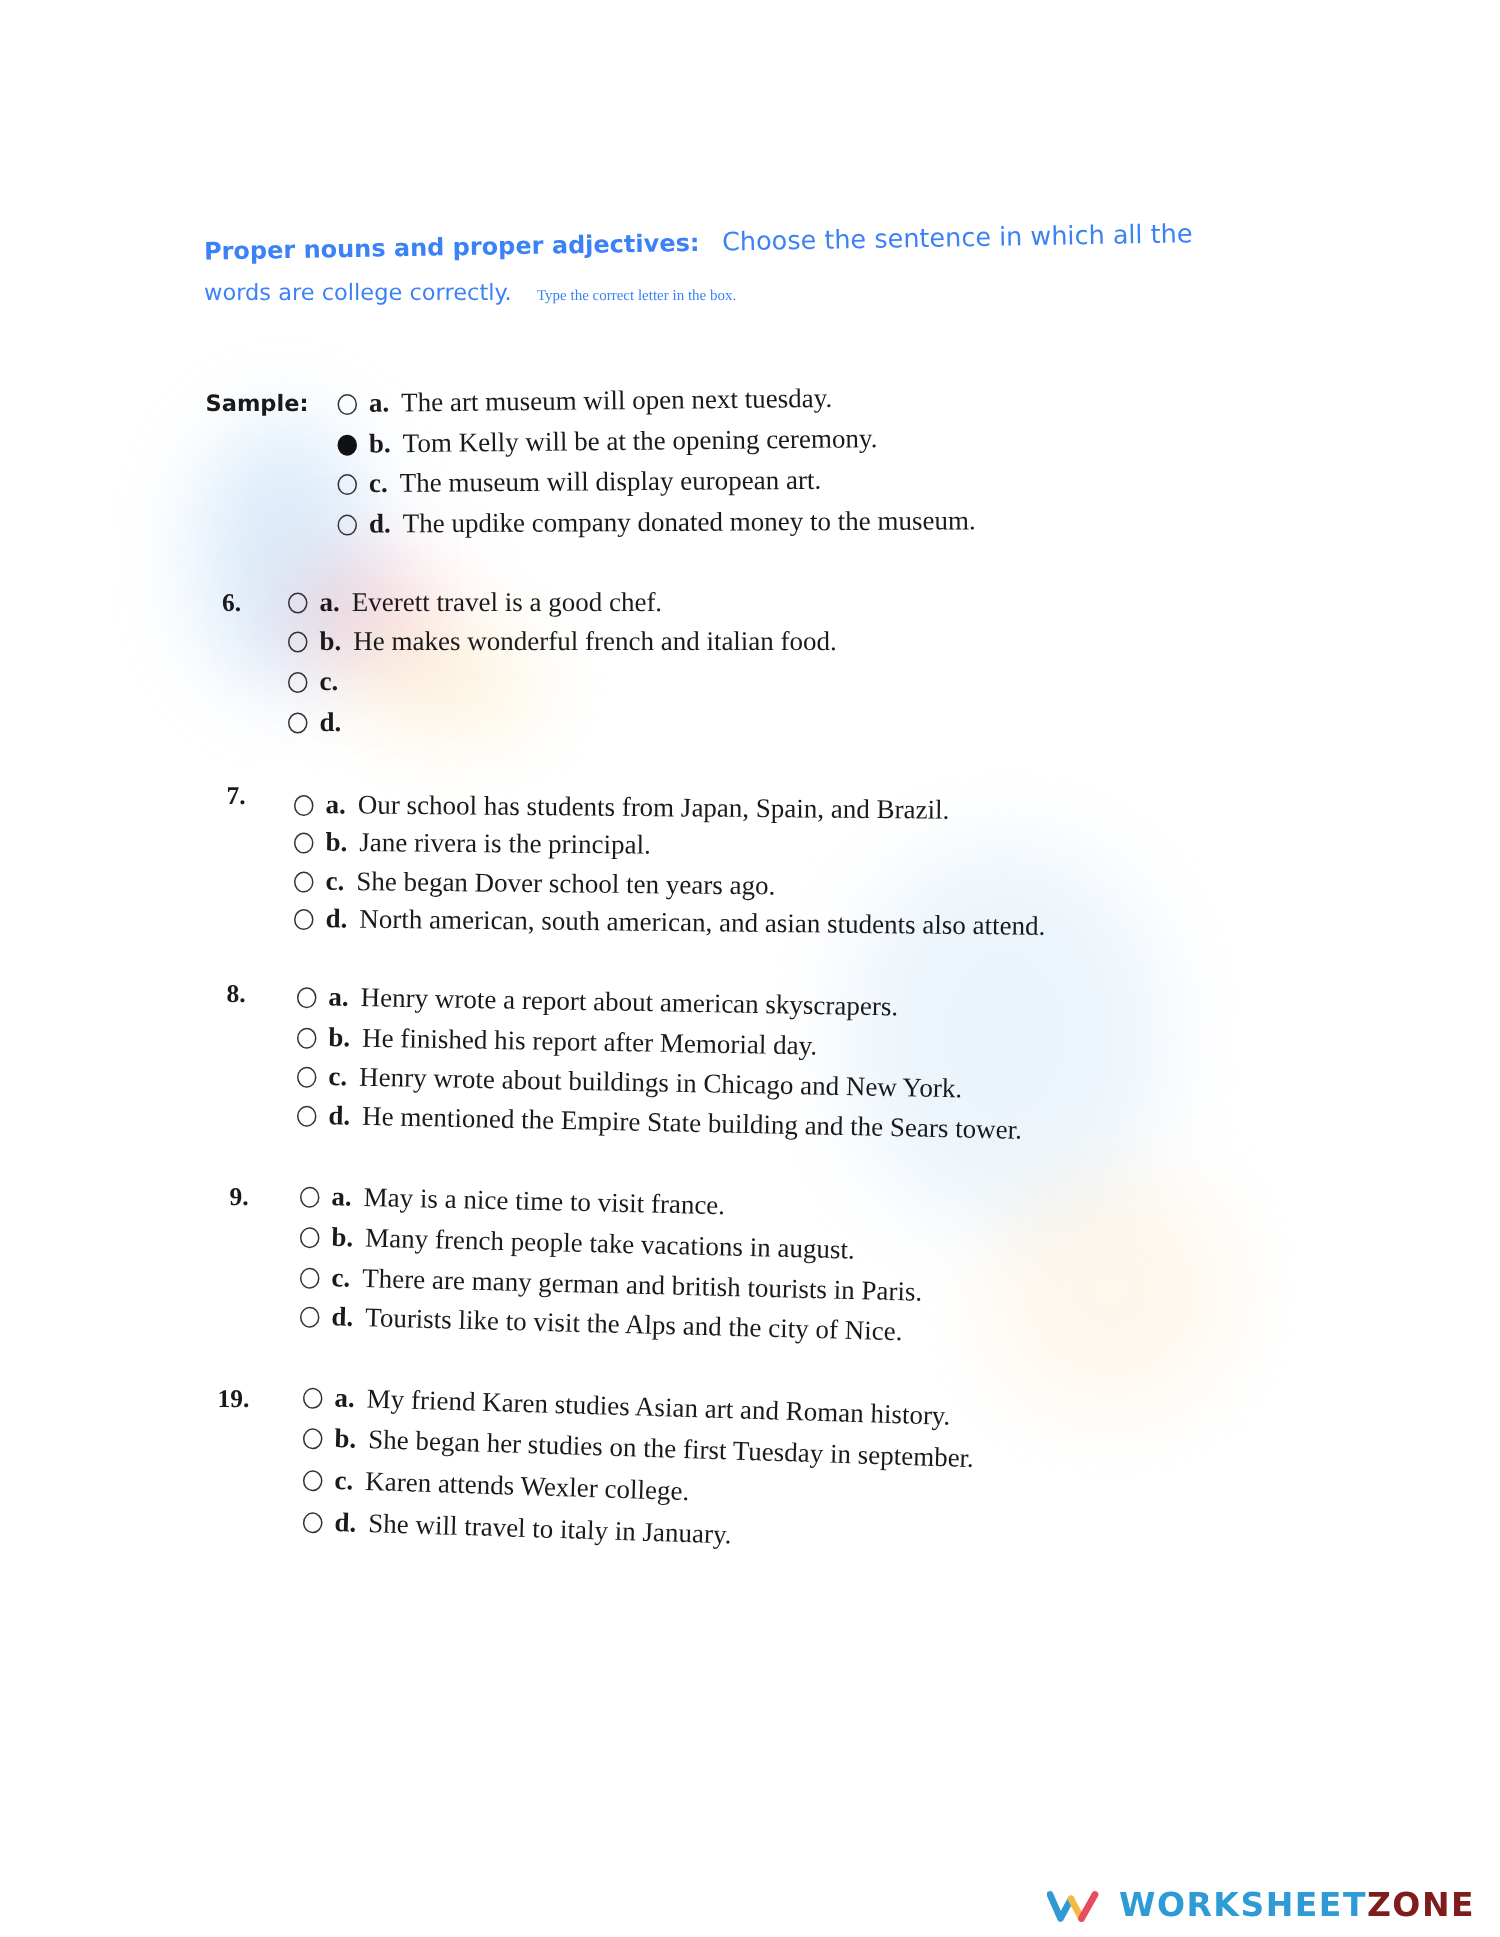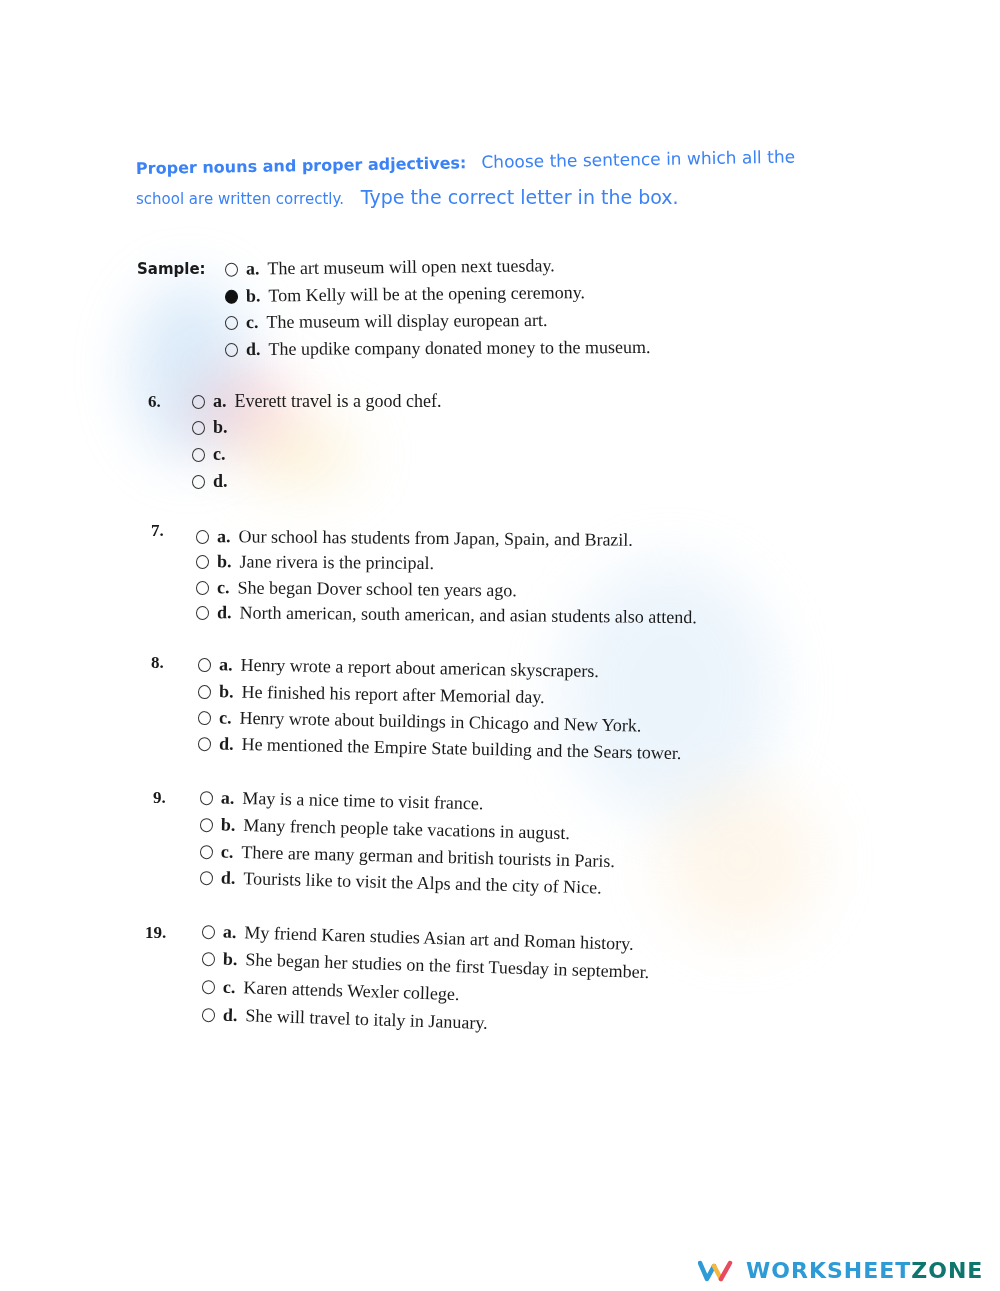--- a/index.html
+++ b/index.html
@@ -19,21 +19,21 @@
   .wm-orange { left: 660px; top: 780px; width: 160px; height: 160px; background: #fbe3c0; opacity: 0.3; }
 
   .header {
     position: absolute; left: 136px; top: 158px; width: 720px;
     font-family: "DejaVu Sans", sans-serif; color: #3b82f6;
   }
   .header .line1 { font-size: 16px; transform: rotate(-1deg); transform-origin: left; }
   .header .bold { font-weight: bold; font-size: 16px; }
   .header .normal { font-size: 17px; margin-left: 10px; }
   .header .line2 { font-size: 15px; margin-top: 8px; }
-  .header .line2 .type { font-size: 19px; margin-left: 12px; }
+  .header .line2 .type { font-size: 10px; margin-left: 12px; font-family: Liberation Serif, serif; }
 
   .question { position: absolute; left: 0; }
   .qnum {
     position: absolute; font-weight: bold; font-size: 17px; font-family: "Liberation Serif", serif;
   }
   .qnum.sample { font-family: "DejaVu Sans", sans-serif; font-size: 15px; }
   .option {
     position: absolute; white-space: nowrap; font-size: 18px; display: flex; align-items: center;
   }
   .radio {
@@ -42,38 +42,38 @@
   }
   .radio.filled { background: #111; border-color: #111; }
   .letter { font-weight: bold; margin-right: 8px; }
 
   .logo {
     position: absolute; left: 698px; top: 1258px; display: flex; align-items: center;
     font-family: "DejaVu Sans", sans-serif; font-weight: bold; font-size: 22px; letter-spacing: 1px;
   }
   .logo .w-icon { width: 36px; height: 22px; margin-right: 12px; }
   .logo .brand1 { color: #2e9ad6; }
-  .logo .brand2 { color: #0f766e; }
+  .logo .brand2 { color: #7f1d1d; }
 </style>
 </head>
 <body>
 
 <div class="watermark wm-blue1"></div>
 <div class="watermark wm-red"></div>
 <div class="watermark wm-yellow"></div>
 <div class="watermark wm-blue2"></div>
 <div class="watermark wm-orange"></div>
 
 <div class="header">
   <div class="line1">
     <span class="bold">Proper nouns and proper adjectives:</span>
     <span class="normal">Choose the sentence in which all the</span>
   </div>
   <div class="line2">
-    <span>school are written correctly.</span>
+    <span>words are college correctly.</span>
     <span class="type">Type the correct letter in the box.</span>
   </div>
 </div>
 
 <div class="question">
   <span class="qnum sample" style="left:137px; top:260px;">Sample:</span>
   <div class="option" style="left:225px; top:257px; transform:rotate(-0.6deg);">
     <span class="radio"></span>
     <span class="letter">a.</span>
     <span>The art museum will open next tuesday.</span>
@@ -98,20 +98,21 @@
 <div class="question">
   <span class="qnum" style="left:148px; top:392px;">6.</span>
   <div class="option" style="left:192px; top:391px;">
     <span class="radio"></span>
     <span class="letter">a.</span>
     <span>Everett travel is a good chef.</span>
   </div>
   <div class="option" style="left:192px; top:417px;">
     <span class="radio"></span>
     <span class="letter">b.</span>
+    <span>He makes wonderful french and italian food.</span>
   </div>
   <div class="option" style="left:192px; top:444px;">
     <span class="radio"></span>
     <span class="letter">c.</span>
   </div>
   <div class="option" style="left:192px; top:471px;">
     <span class="radio"></span>
     <span class="letter">d.</span>
   </div>
 </div>

